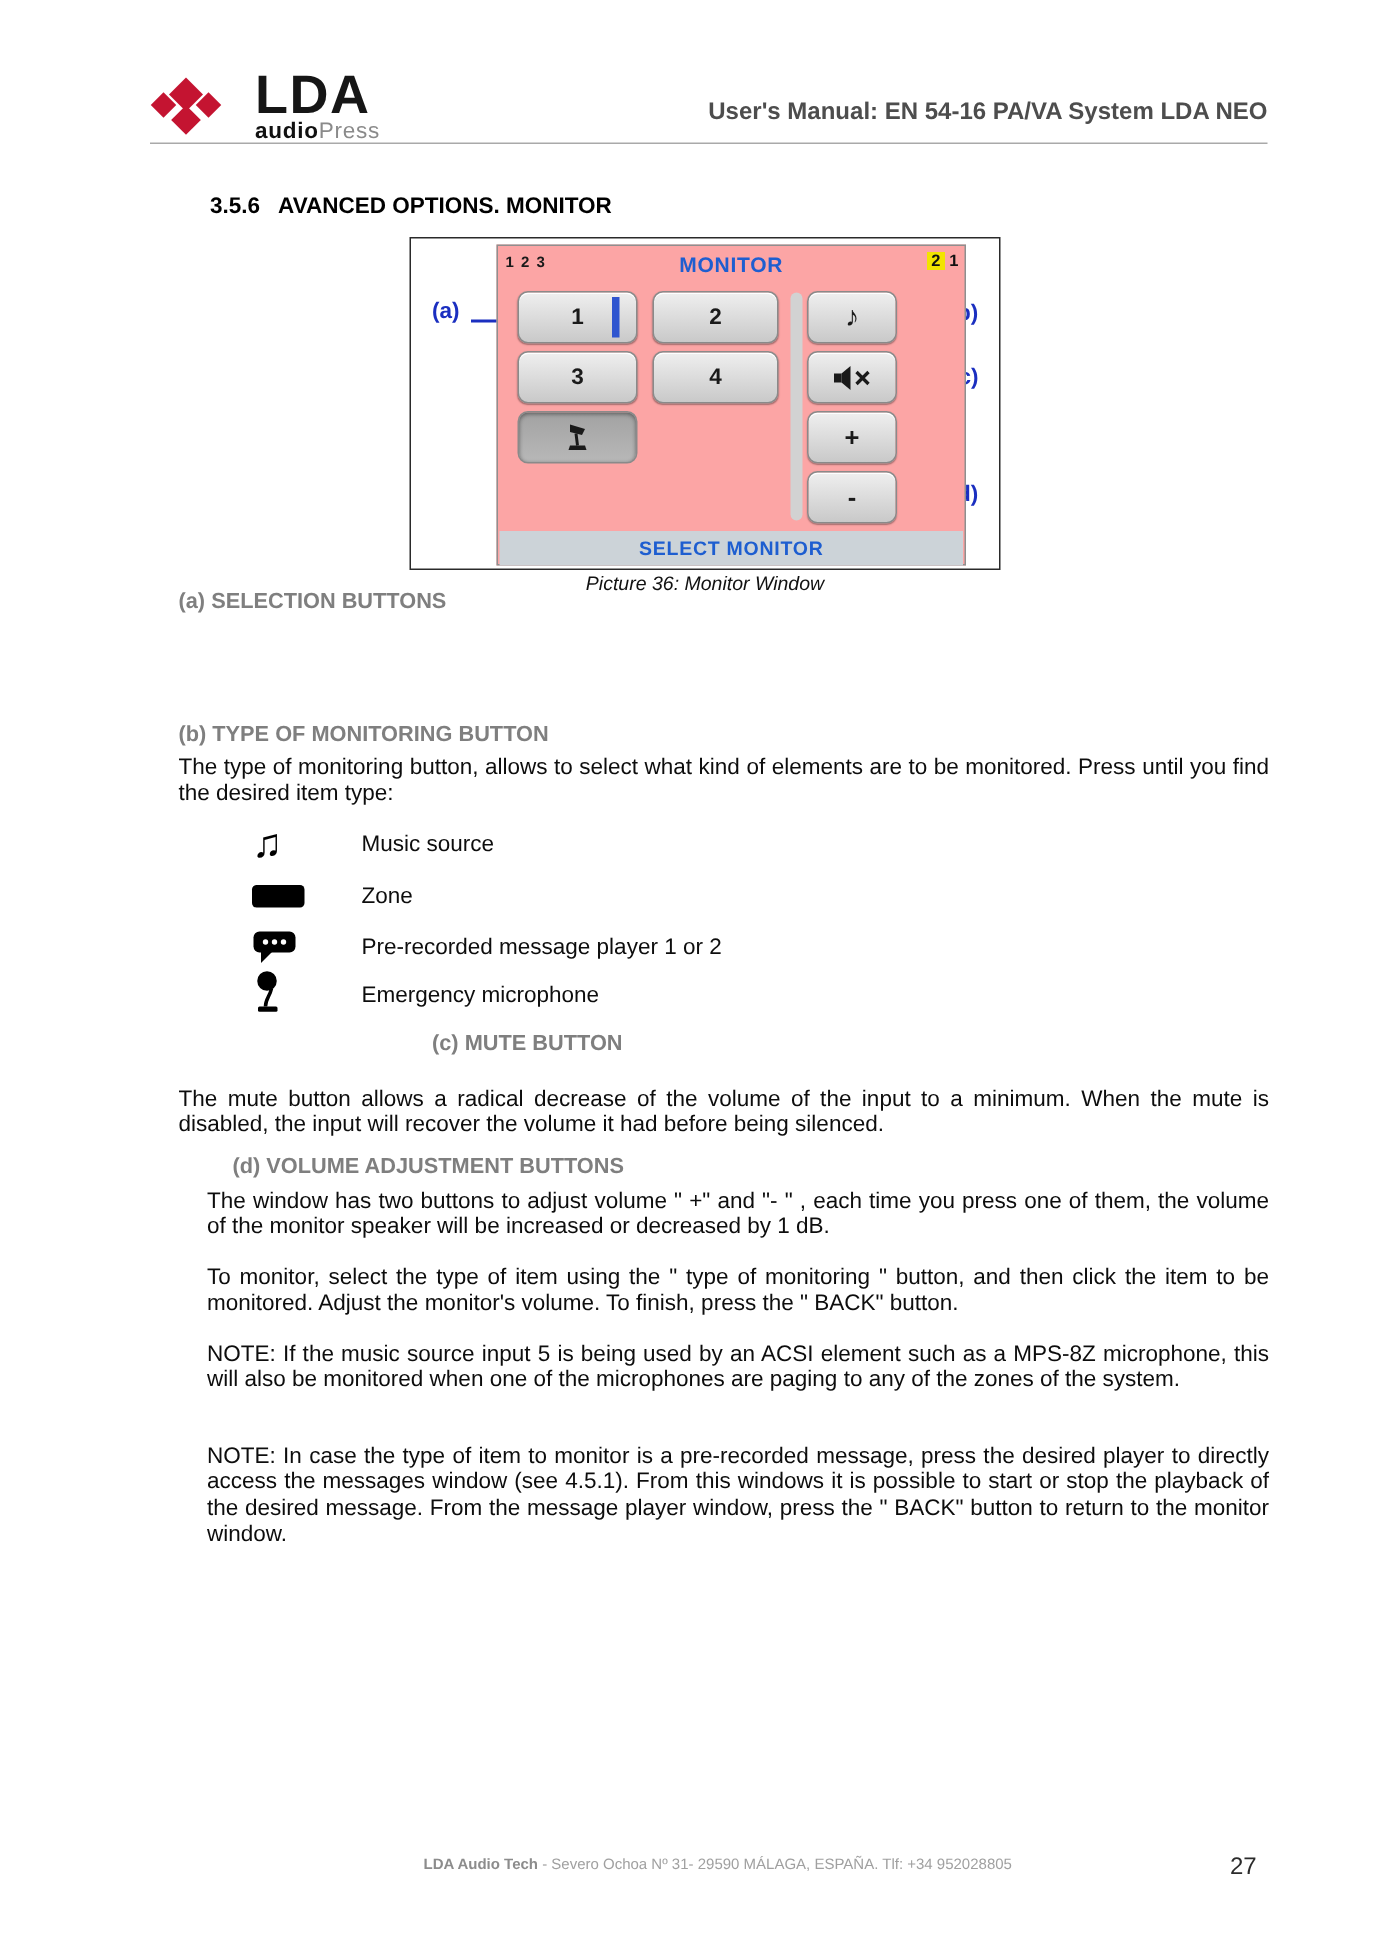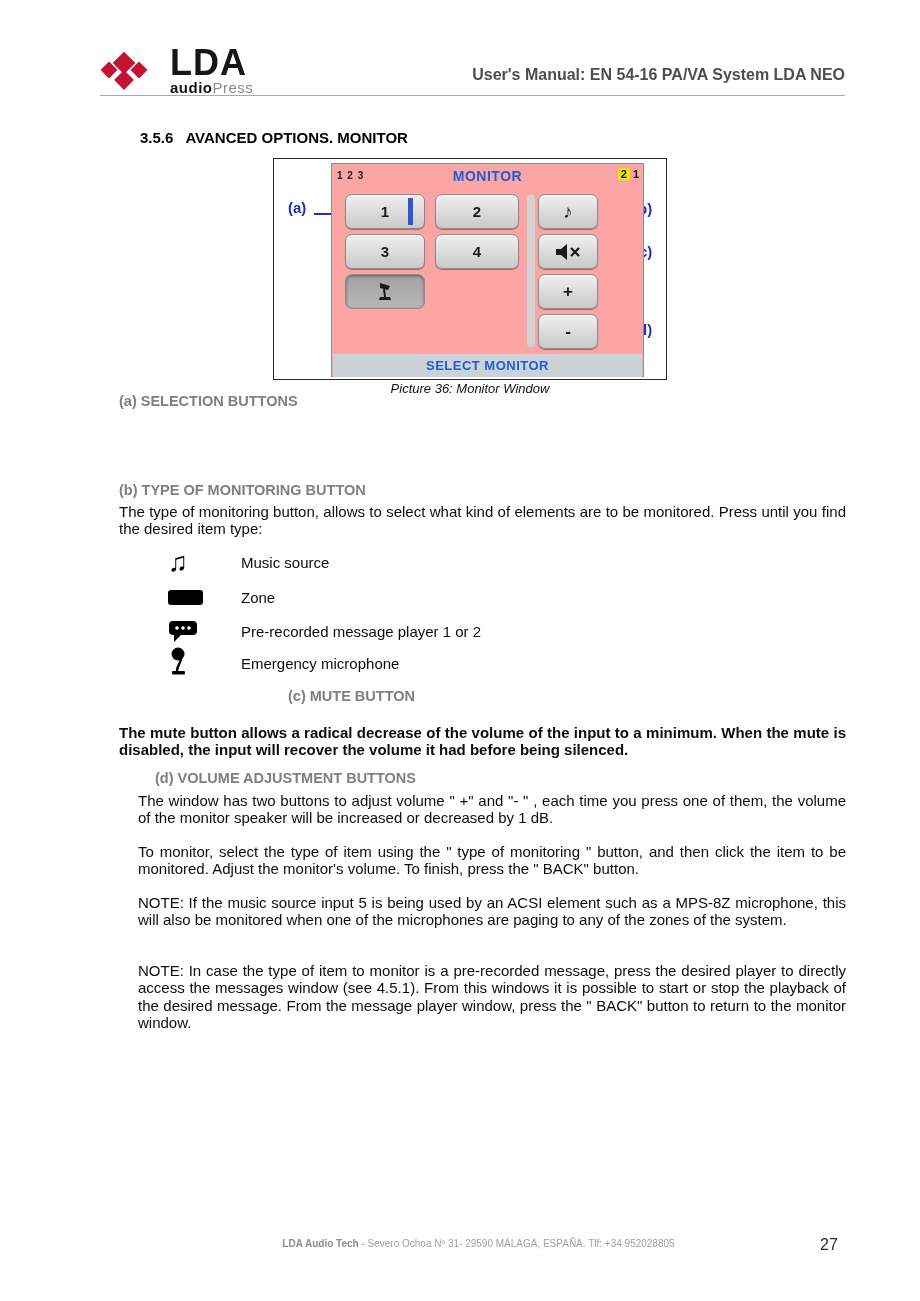--- a/index.html
+++ b/index.html
@@ -69,21 +69,21 @@
 
   
   .sub-heading { position:absolute; font-size:14.5px; font-weight:bold; color:#7f7f7f; }
   .h-a { left:119px; top:393px; }
   .h-b { left:119px; top:482px; }
   .h-c { left:270px; top:688px;margin-left:18px; }
   .h-d { left:155px; top:770px; }
   .para { position:absolute; font-size:15px; line-height:17.3px; color:#0d0d0d; text-align:justify; }
   .p-a { left:119px; top:417px; width:727px; }
   .p-b { left:119px; top:503px; width:727px; }
-  .p-c { left:119px; top:724px; width:727px;font-weight:bold; }
+  .p-c { left:119px; top:724px; width:727px; }
   .p-d1 { left:138px; top:792px; width:708px; }
   .p-d2 { left:138px; top:843px; width:708px; }
   .p-d3 { left:138px; top:894px; width:708px; }
   .p-d4 { left:138px; top:962px; width:708px; }
 
   
   .legend-row { position:absolute; left:168px; height:32px; display:flex; align-items:center; }
   .lr1 { top:546px; } .lr2 { top:581px; } .lr3 { top:615px; } .lr4 { top:647px; }
   .licon { width:73px; display:flex; align-items:center; }
   .llabel { font-size:15px; color:#0d0d0d; }

